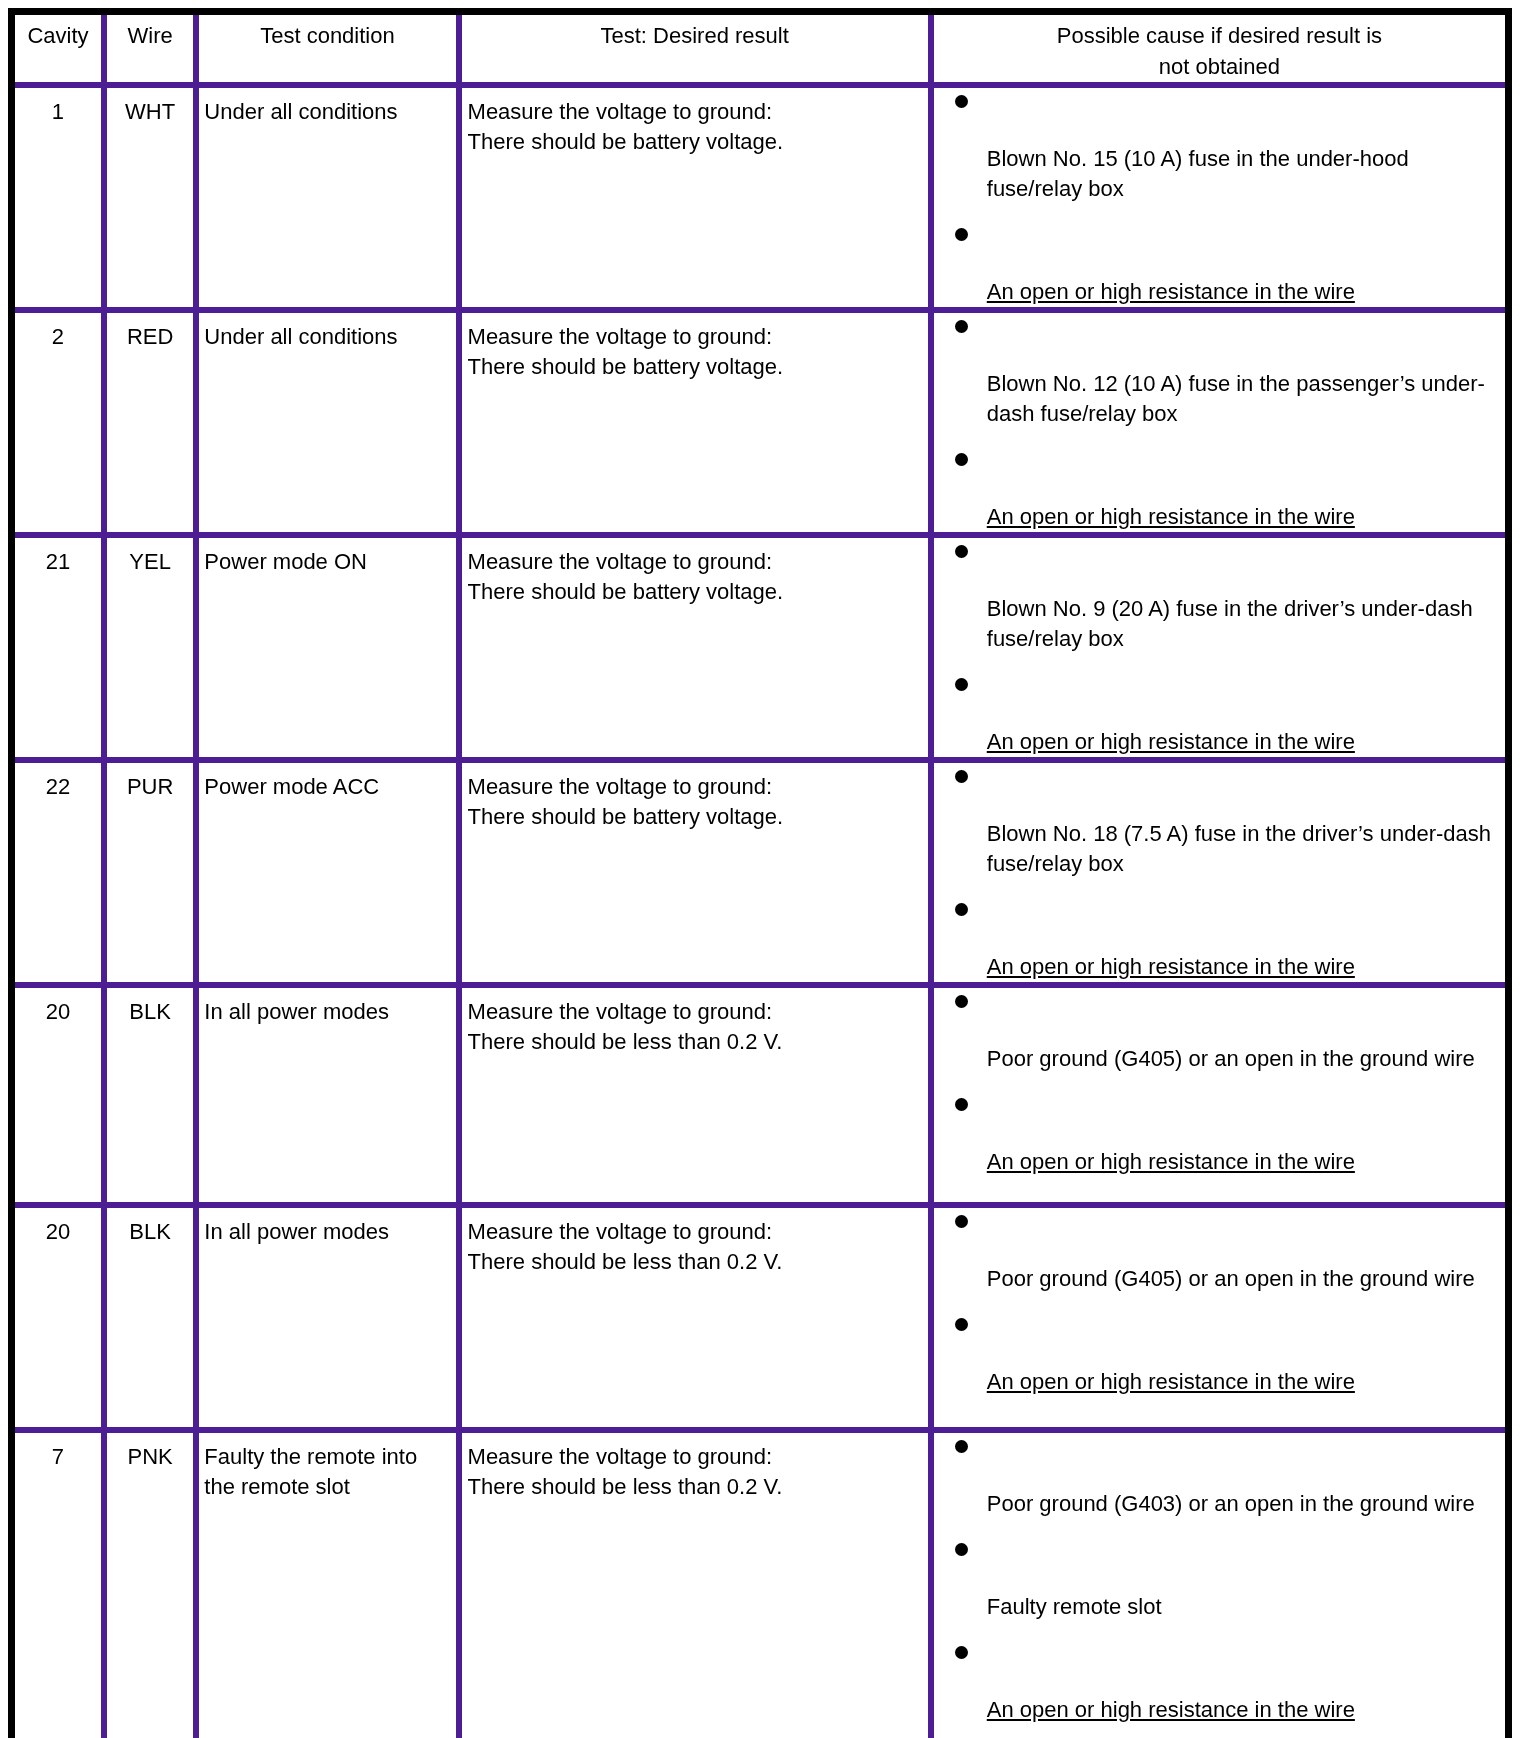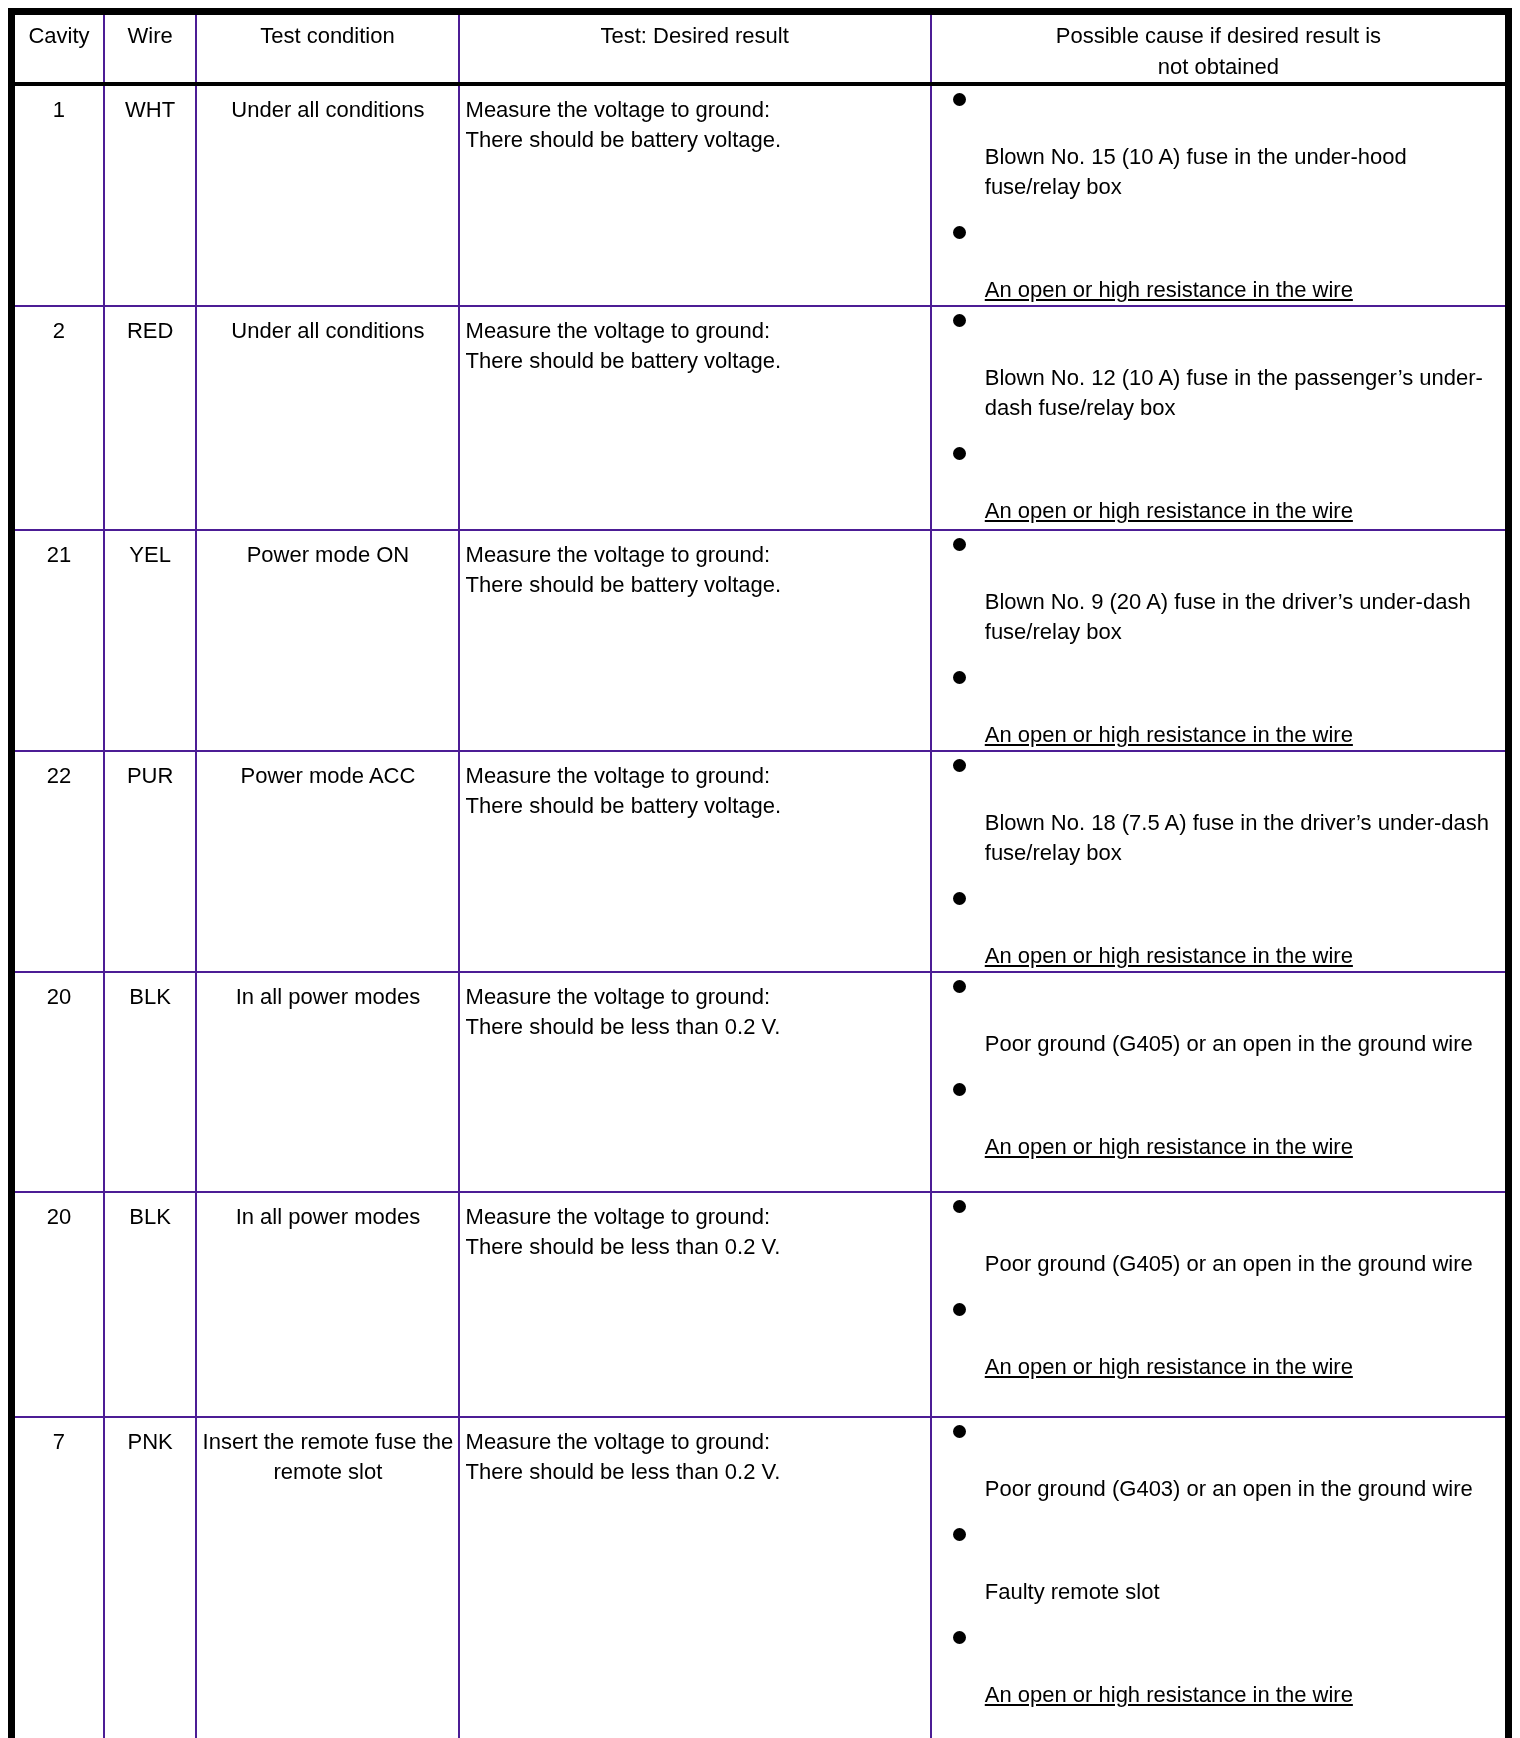--- a/index.html
+++ b/index.html
@@ -23,21 +23,21 @@
     table-layout: fixed;
     width: 1504px;
     border: 7px solid #000;
   }
   col.c1 { width: 92px; }
   col.c2 { width: 92px; }
   col.c3 { width: 261px; }
   col.c4 { width: 470px; }
   col.c5 { width: 575px; }
   th, td {
-    border: 2px solid #4c1d95;
+    border: 6px solid #4c1d95;
     vertical-align: top;
     box-sizing: border-box;
     overflow: hidden;
   }
   thead tr { height: 62px; }
   thead th {
     border-bottom: 4px solid #000;
     font-weight: normal;
     text-align: center;
     padding: 5px 4px 0 4px;
@@ -49,21 +49,21 @@
   tbody tr:nth-child(3) { height: 191px; }
   tbody tr:nth-child(4) { height: 218px; }
   tbody tr:nth-child(5) { height: 220px; }
   tbody tr:nth-child(6) { height: 225px; }
   tbody tr:nth-child(7) { height: 326px; }
 
   td.c-cavity, td.c-wire {
     text-align: center;
     padding-top: 9px;
   }
-  td.c-cond  { padding: 9px 4px 0 5px; text-align: center; }
+  td.c-cond  { padding: 9px 4px 0 5px; }
   td.c-test  { padding: 9px 24px 0 6px; white-space: pre-line; }
   td.c-causes { padding: 0; }
 
   .causes { padding: 7px 14px 0 21px; }
   .bullet {
     width: 13px;
     height: 13px;
     border-radius: 50%;
     background: #000;
     margin: 0 0 36px 0;
@@ -183,21 +183,21 @@
               <div class="bullet"></div>
               <div class="cause-text">Poor ground (G405) or an open in the ground wire</div>
               <div class="bullet"></div>
               <div class="cause-text">An open or high resistance in the wire</div>
             </div>
     </td>
   </tr>
         <tr>
     <td class="c-cavity"><span>7</span></td>
     <td class="c-wire"><span>PNK</span></td>
-    <td class="c-cond"><span>Insert the remote fuse the remote slot</span></td>
+    <td class="c-cond"><span>Faulty the remote into the remote slot</span></td>
     <td class="c-test"><span>Measure the voltage to ground:
 There should be less than 0.2 V.</span></td>
     <td class="c-causes">
       <div class="causes">
               <div class="bullet"></div>
               <div class="cause-text">Poor ground (G403) or an open in the ground wire</div>
               <div class="bullet"></div>
               <div class="cause-text">Faulty remote slot</div>
               <div class="bullet"></div>
               <div class="cause-text">An open or high resistance in the wire</div>

